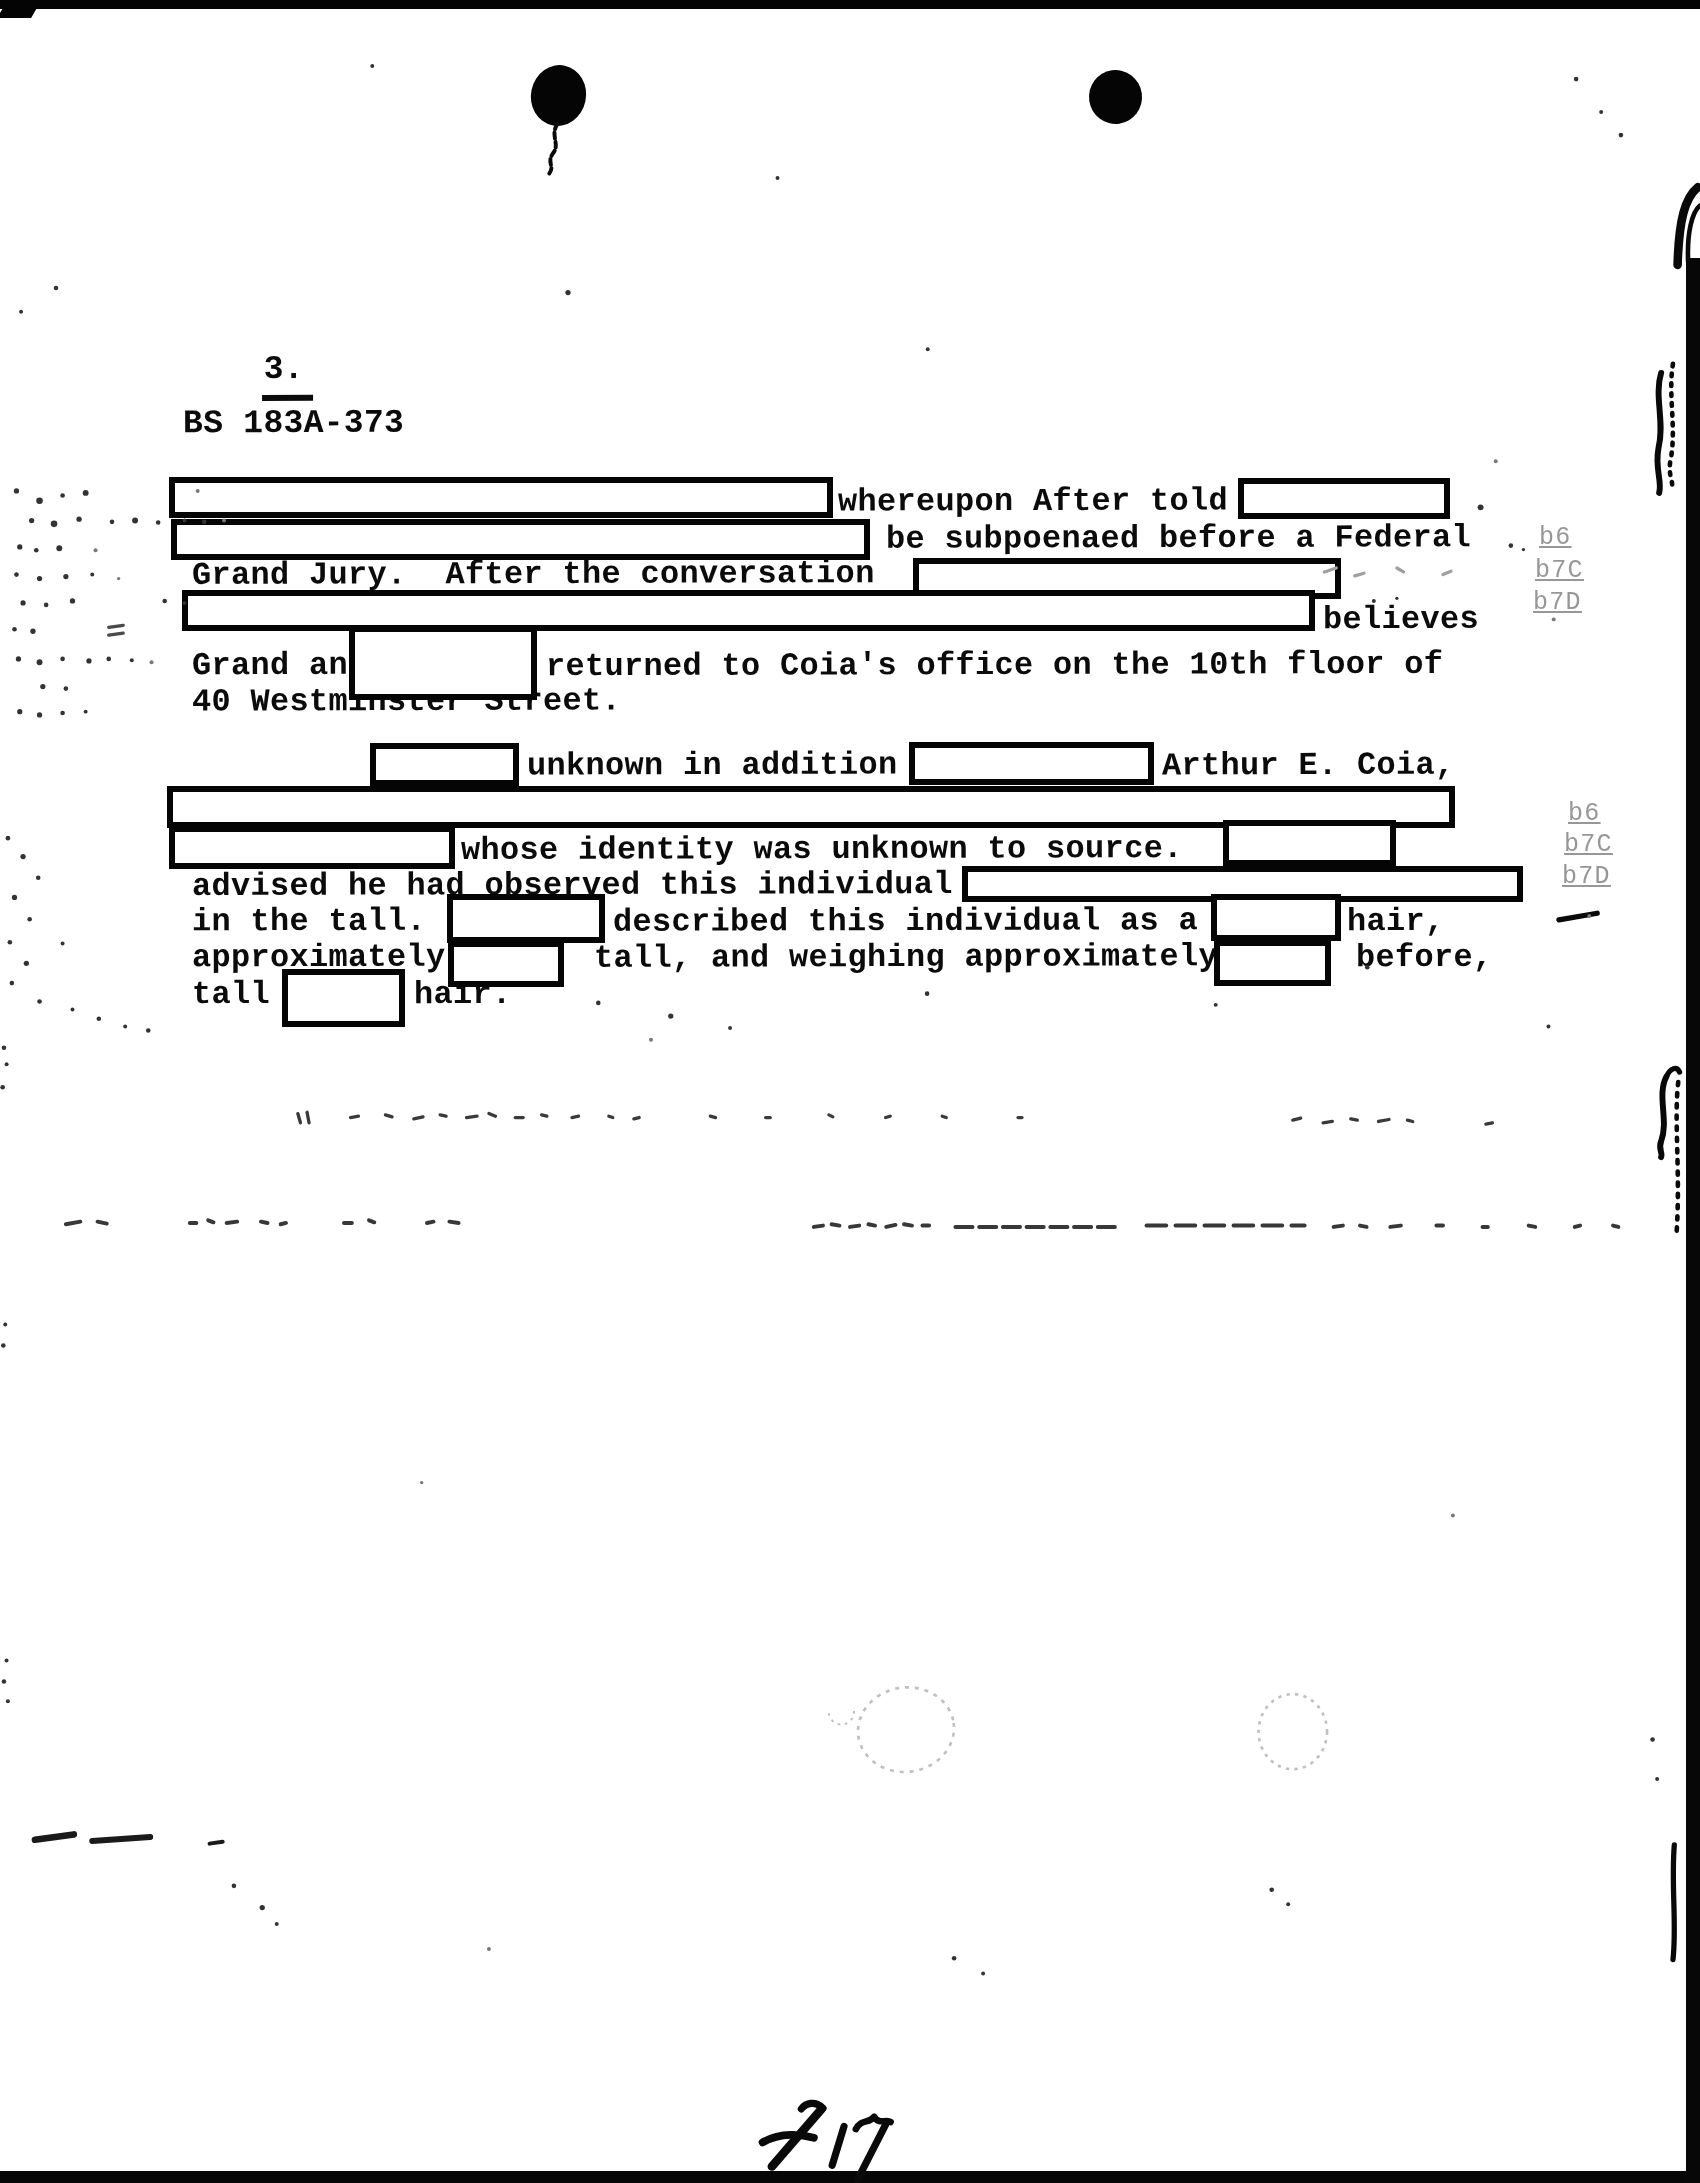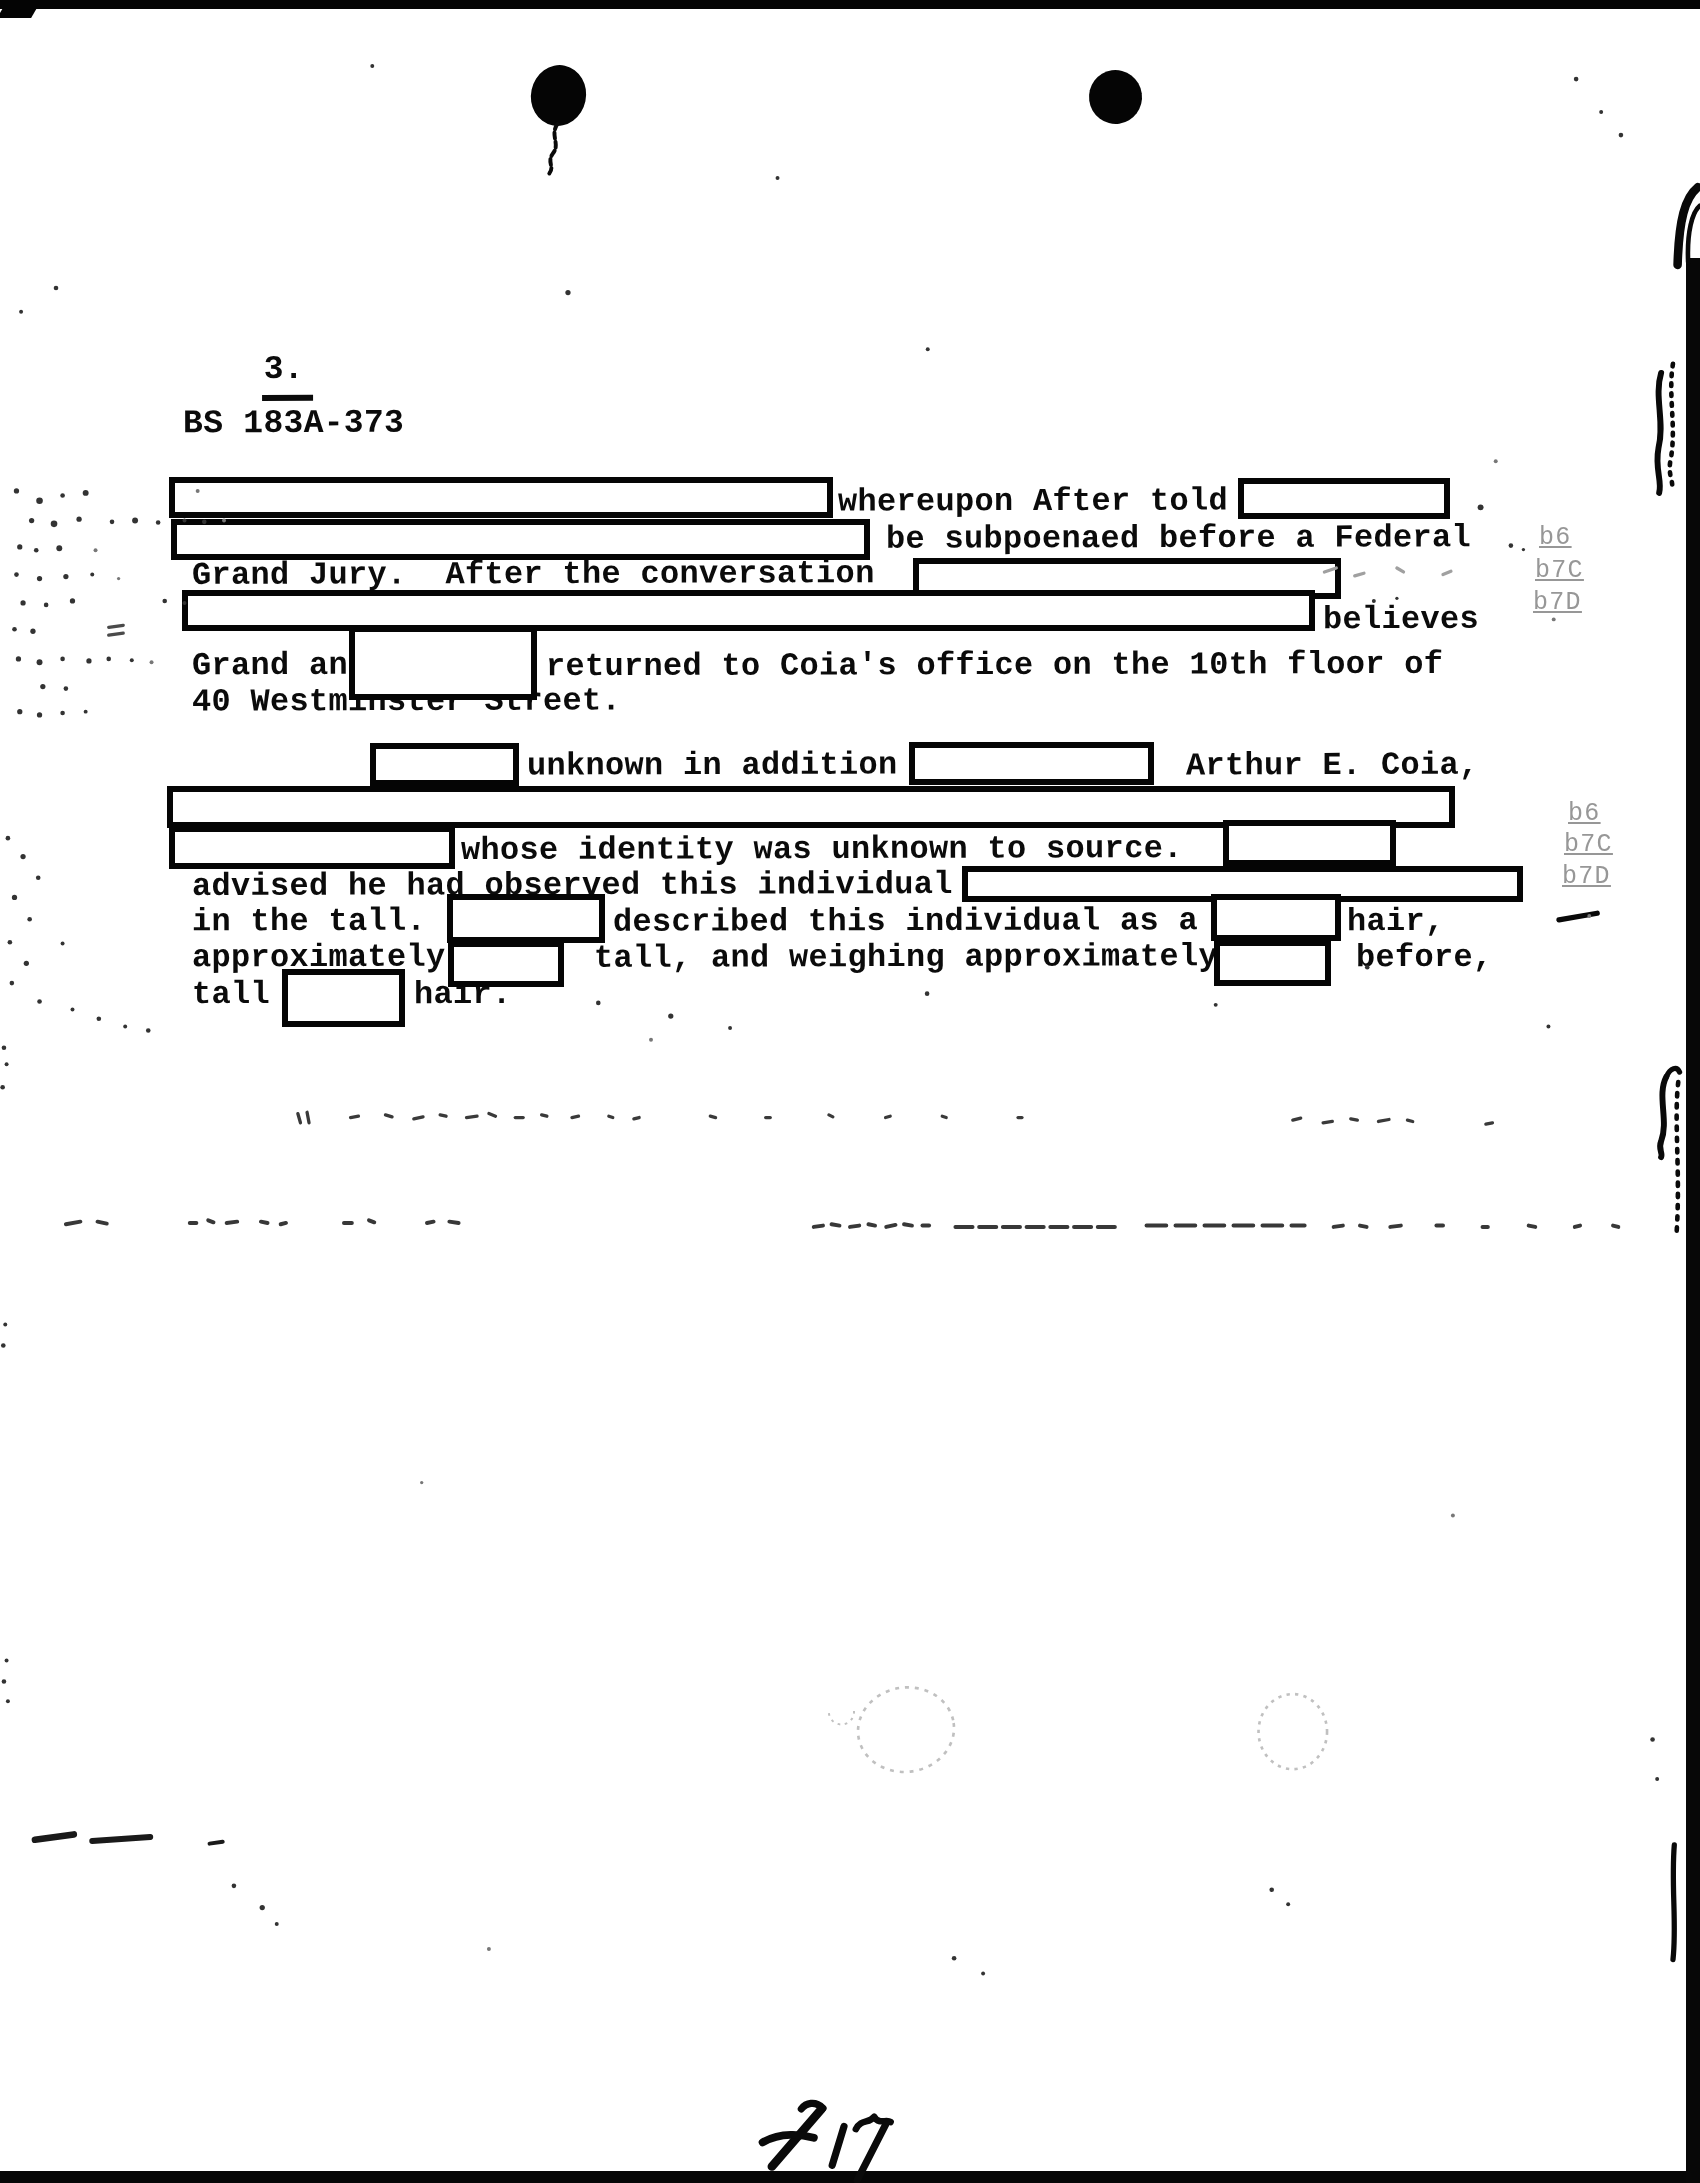--- a/index.html
+++ b/index.html
@@ -75,21 +75,21 @@
 
   <div class="t" style="left:838px;top:486px;">whereupon After told</div>
   <div class="t" style="left:886px;top:523px;">be subpoenaed before a Federal</div>
   <div class="t" style="left:192px;top:559px;">Grand Jury.  After the conversation</div>
   <div class="t" style="left:1323px;top:604px;">believes</div>
   <div class="t" style="left:192px;top:650px;">Grand and</div>
   <div class="t" style="left:546px;top:650px;">returned to Coia's office on the 10th floor of</div>
   <div class="t" style="left:192px;top:686px;">40 Westminster Street.</div>
 
   <div class="t" style="left:527px;top:750px;">unknown in addition</div>
-  <div class="t" style="left:1162px;top:750px;margin-left:24px;">Arthur E. Coia,</div>
+  <div class="t" style="left:1162px;top:750px;">Arthur E. Coia,</div>
   <div class="t" style="left:461px;top:834px;">whose identity was unknown to source.</div>
   <div class="t" style="left:192px;top:870px;">advised he had observed this individual</div>
   <div class="t" style="left:192px;top:906px;">in the tall.</div>
   <div class="t" style="left:613px;top:906px;">described this individual as a</div>
   <div class="t" style="left:1347px;top:906px;">hair,</div>
   <div class="t" style="left:192px;top:942px;">approximately</div>
   <div class="t" style="left:594px;top:942px;">tall, and weighing approximately</div>
   <div class="t" style="left:1356px;top:942px;">before,</div>
   <div class="t" style="left:192px;top:979px;">tall</div>
   <div class="t" style="left:414px;top:979px;">hair.</div>

